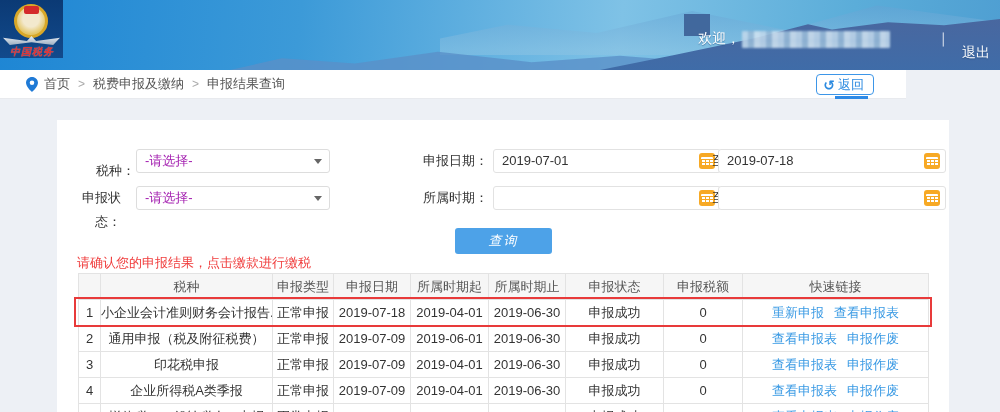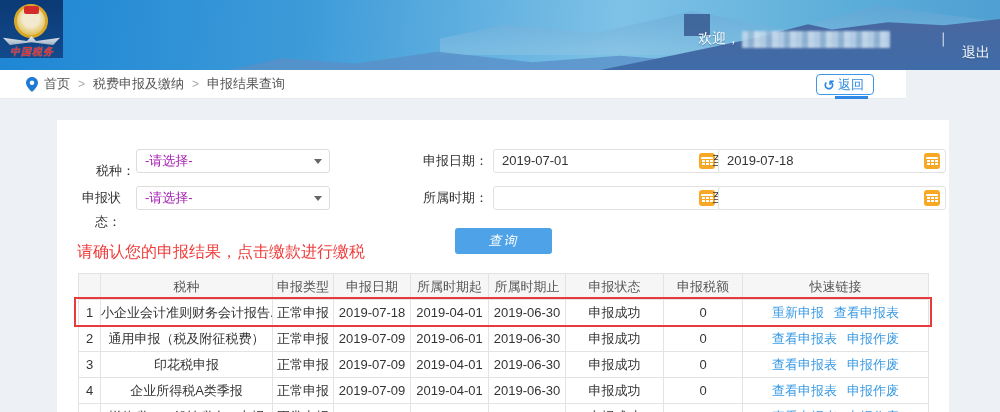--- a/index.html
+++ b/index.html
@@ -72,21 +72,21 @@
   .cal::before { content:""; position:absolute; left:2px; top:4px; width:12px; height:9px; background:#fff; border-radius:1px;
     box-shadow:0 0 0 0 #fff; }
   .cal::after { content:""; position:absolute; left:2px; top:6px; width:12px; height:7px;
     background:repeating-linear-gradient(0deg,#f7a925 0 1px,transparent 1px 3px),
                repeating-linear-gradient(90deg,#f7a925 0 1px,transparent 1px 4px); }
   .to-label { position:absolute; width:20px; text-align:center; font-size:13px; color:#333; line-height:24px; }
 
   .search-btn { position:absolute; left:398px; top:108px; width:97px; height:26px; background:#4da2e8; color:#fff;
     font-size:13px; border:none; border-radius:3px; cursor:pointer; letter-spacing:2px;font-style:italic; }
 
-  .notice { position:absolute; left:20px; top:122px; font-size:16px; color:#f03c3c; }
+  .notice { position:absolute; left:20px; top:134px; font-size:13px; color:#f03c3c; }
 
   
   .tbl { position:absolute; left:21px; top:153px; width:850px; border-collapse:collapse; table-layout:fixed;
     font-size:13px; color:#333; }
   .tbl th, .tbl td { border:1px solid #e3e3e3; height:26px; text-align:center; font-weight:normal;
     overflow:hidden; white-space:nowrap; }
   .tbl th { background:#f6f6f6; color:#555; }
   .tbl a.qlink { color:#3a9ae4; text-decoration:none; margin:0 5px; cursor:pointer; }
   .red-box { position:absolute; left:17px; top:177px; width:858px; height:30px;
     border:2px solid #e83a3a; pointer-events:none; }

